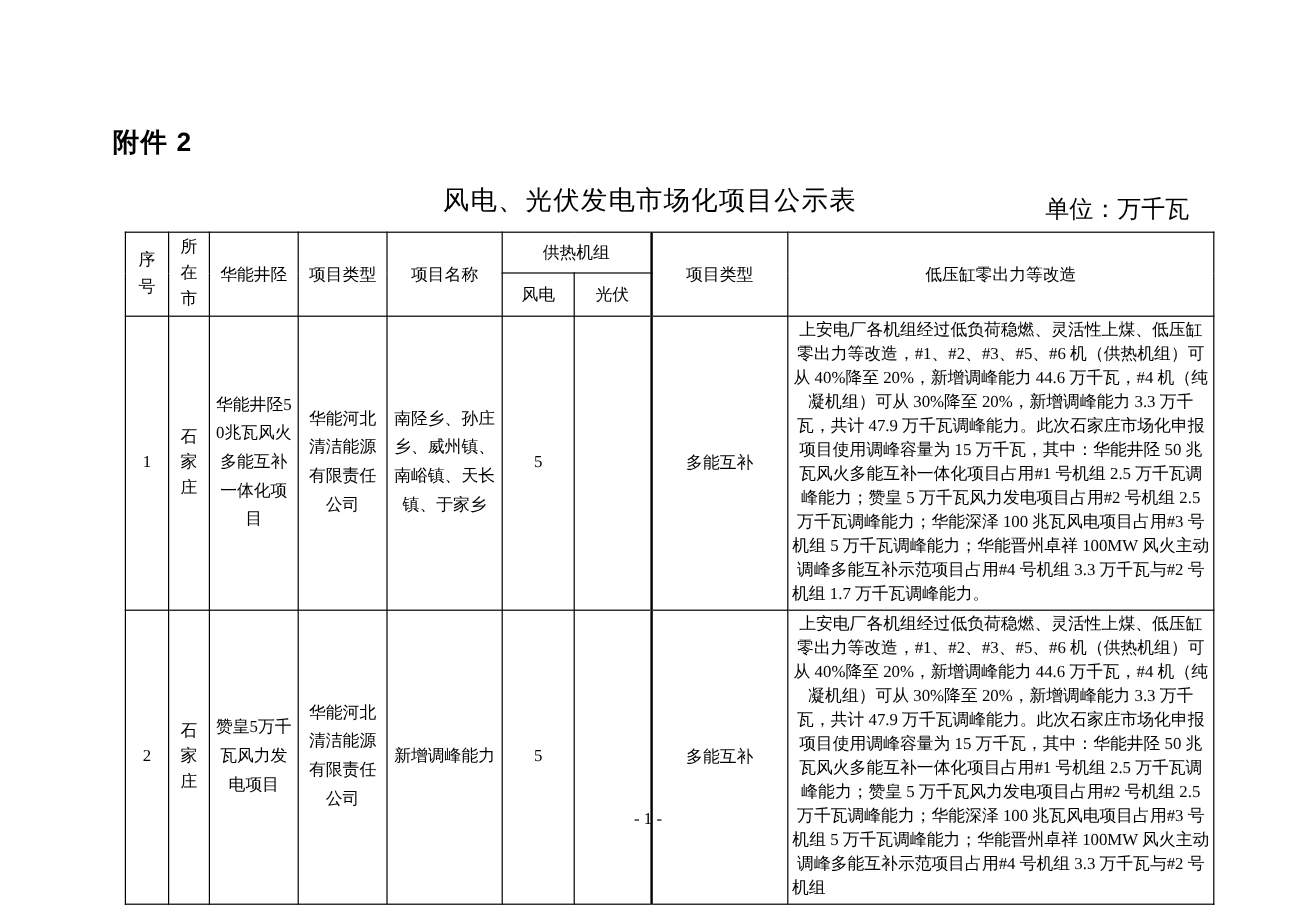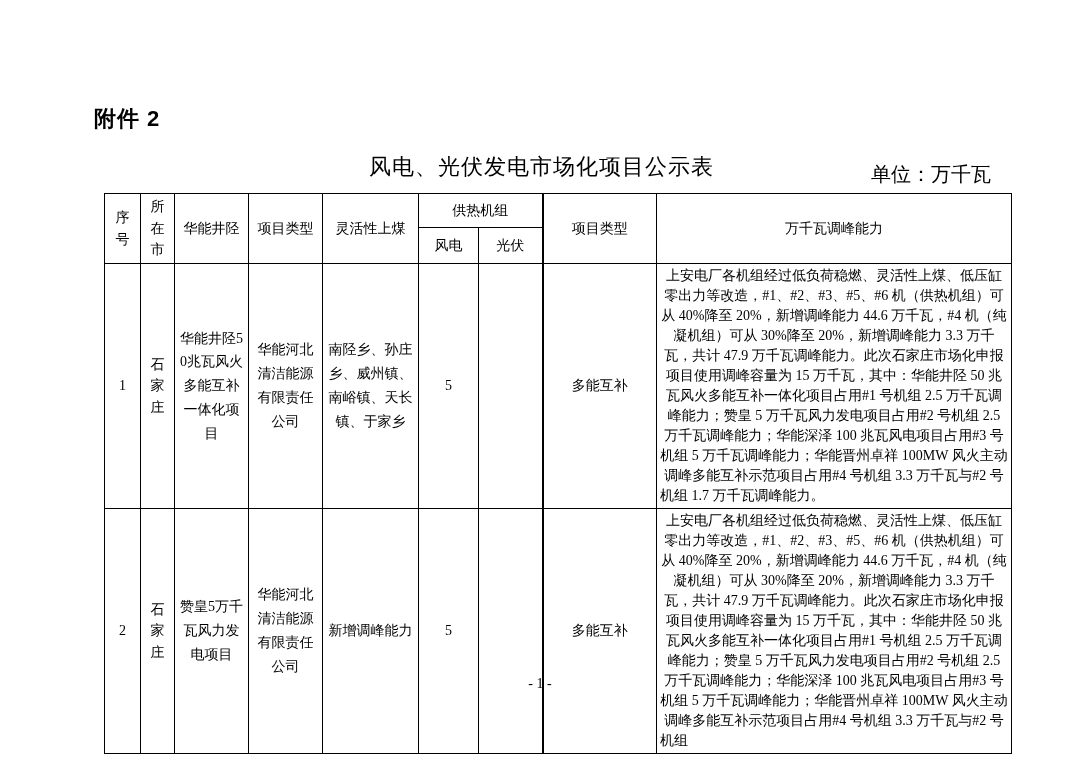--- a/index.html
+++ b/index.html
@@ -95,24 +95,24 @@
     <col style="width:64px">
       <col style="width:114px">
       <col style="width:355px">
   </colgroup>
   <tbody>
       <tr class="hdr-top">
     <th rowspan="2"><span class="vtext">序号</span></th>
     <th rowspan="2"><span class="vtext">所在市</span></th>
     <th rowspan="2">华能井陉</th>
     <th rowspan="2">项目类型</th>
-    <th rowspan="2">灵活性上煤</th>
+    <th rowspan="2">项目名称</th>
     <th colspan="2">供热机组</th>
     <th rowspan="2" class="thick-left">项目类型</th>
-    <th rowspan="2">万千瓦调峰能力</th>
+    <th rowspan="2">低压缸零出力等改造</th>
   </tr>
   <tr class="hdr-sub">
     <th>风电</th>
     <th>光伏</th>
   </tr>
   <tr class="row-1">
     <td>1</td>
     <td><span class="vtext">石家庄</span></td>
     <td class="wrapcell">华能井陉50兆瓦风火多能互补一体化项目</td>
     <td class="wrapcell">华能河北清洁能源有限责任公司</td>

